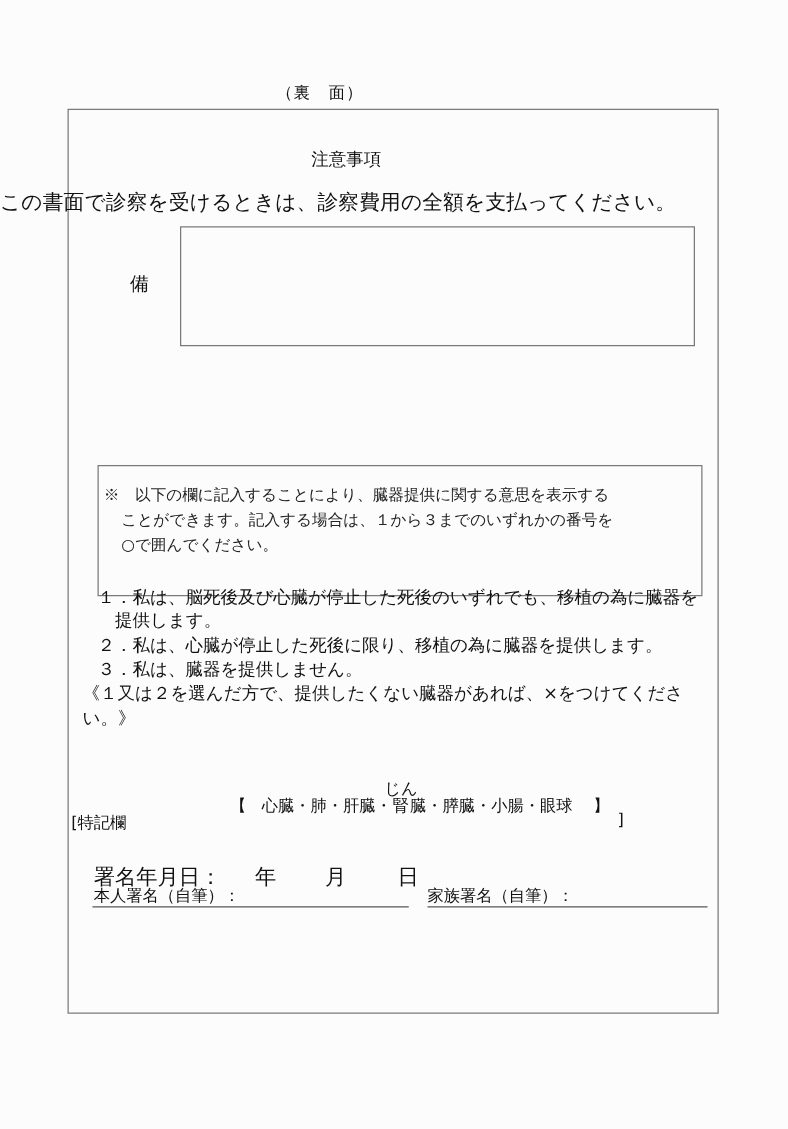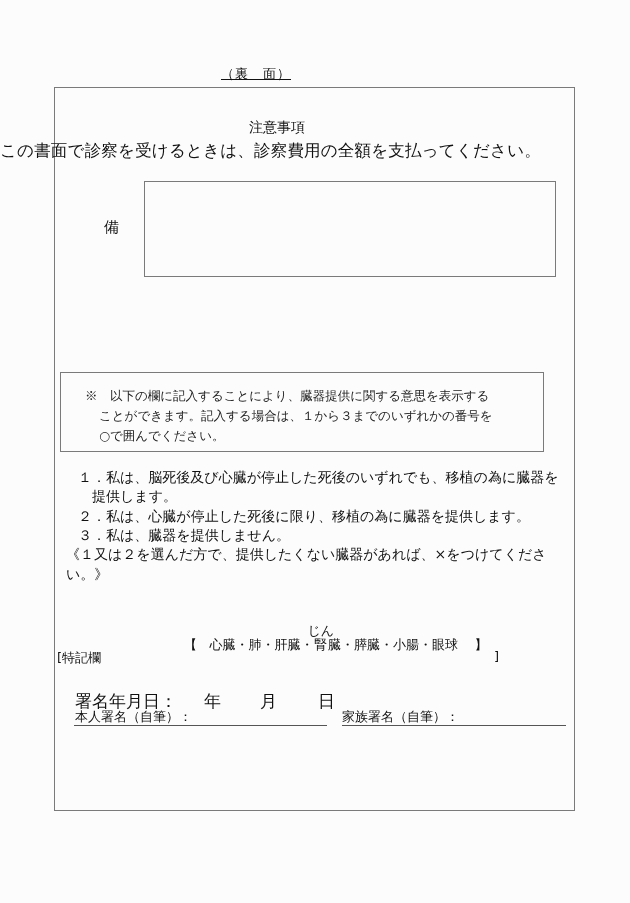--- a/index.html
+++ b/index.html
@@ -2,38 +2,38 @@
 <html><head>
   <meta charset="utf-8">
   <style>
     html, body { margin: 0; padding: 0; }
     body {
       width: 630px; height: 903px; background: #fcfcfc; position: relative;
       font-family: "DejaVu Sans", "Liberation Sans", sans-serif; color: #111;
       overflow: hidden;
     }
     .abs { position: absolute; white-space: nowrap; }
-    .page-side { left: 0; width: 512px; top: 65px; text-align: center; font-size: 13px; letter-spacing: 1px; text-decoration: underline; }
+    .page-side { left: 0; width: 512px; top: 65px; text-align: center; font-size: 13px; letter-spacing: 1px; }
     .outer {
       position: absolute; left: 54px; top: 87px; width: 521px; height: 724px;
       border: 1.5px solid #7a7a7a; box-sizing: border-box;
     }
     .title { left: 0; width: 554px; top: 119px; text-align: center; font-size: 14px; }
-    .lead { left: 0; width: 506px; top: 140px; text-align: center; font-size: 16.5px; letter-spacing: 0.2px; }
+    .lead { left: 0; width: 506px; top: 151px; text-align: center; font-size: 16.5px; letter-spacing: 0.2px; }
     .remarks-label { left: 60px; top: 218px; font-size: 15px; margin-left: 44px; }
     .remarks-label span { display: inline-block; }
     .remarks-box {
       position: absolute; left: 144px; top: 181px; width: 412px; height: 96px;
       border: 1.5px solid #7a7a7a; box-sizing: border-box; background: #fcfcfc;
     }
     .notice-box {
-      position: absolute; left: 60px; top: 372px; width: 484px; height: 80px;
+      position: absolute; left: 78px; top: 372px; width: 484px; height: 105px;
       border: 1.5px solid #7a7a7a; box-sizing: border-box;
       font-family: "DejaVu Serif", "Liberation Serif", serif; font-size: 12.5px; line-height: 20px;
-      padding: 13px 0 0 24px; color: #222;
+      padding: 13px 0 0 4px; color: #222;
     }
     .notice-box .l1 { display: block; }
     .notice-box .l2 { display: block; padding-left: 14px; }
     .option { font-size: 14px; left: 78px; }
     .option.cont { left: 92px; }
     .organs { left: 184px; top: 624px; font-size: 13px; }
     .organs ruby rt { font-size: 13px; }
     .special-open { left: 57px; top: 649px; font-size: 13px; }
     .special-close { left: 494px; top: 649px; font-size: 13px; }
     .date-row { top: 690px; font-size: 17px; }

